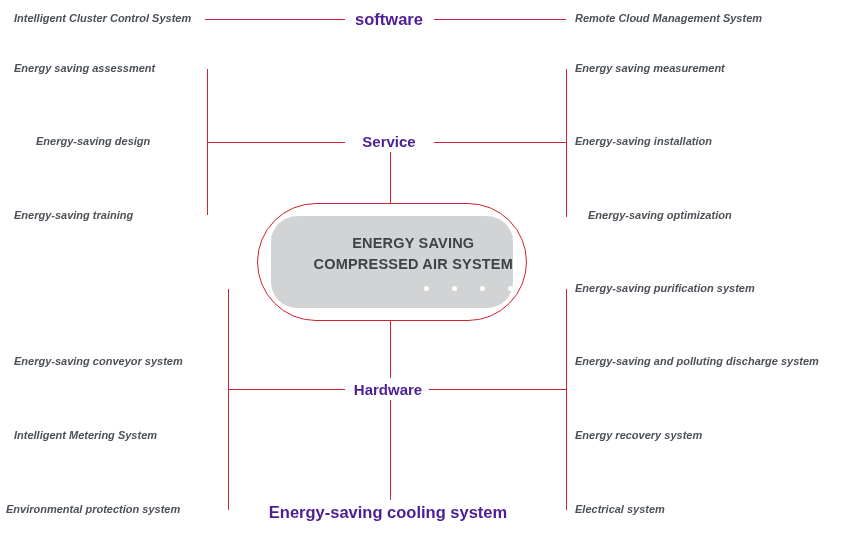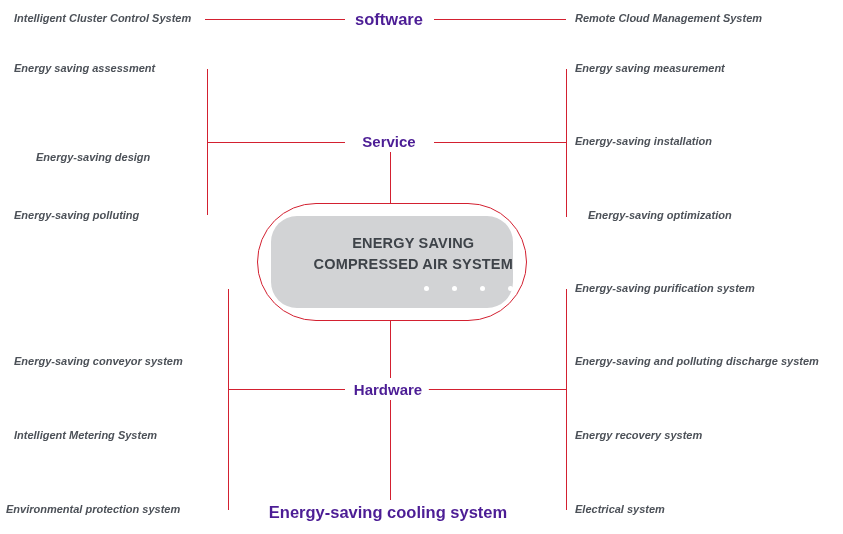--- a/index.html
+++ b/index.html
@@ -121,22 +121,22 @@
 
   <div class="vline" style="left:207px; top:69px; height:146px;"></div>
   <div class="hline" style="left:207px; top:142px; width:138px;"></div>
 
   <div class="vline" style="left:566px; top:69px; height:148px;"></div>
   <div class="hline" style="left:434px; top:142px; width:133px;"></div>
 
   <div class="vline" style="left:390px; top:152px; height:55px;"></div>
 
   <div class="leaf left" style="left:14px; top:63px;">Energy saving assessment</div>
-  <div class="leaf left" style="left:14px; top:152px;padding-left:22px;">Energy-saving design</div>
-  <div class="leaf left" style="left:14px; top:210px;">Energy-saving polluting</div>
+  <div class="leaf left" style="left:14px; top:136px;padding-left:22px;">Energy-saving design</div>
+  <div class="leaf left" style="left:14px; top:210px;">Energy-saving training</div>
 
   <div class="leaf right" style="left:575px; top:63px;">Energy saving measurement</div>
   <div class="leaf right" style="left:575px; top:136px;">Energy-saving installation</div>
   <div class="leaf right" style="left:588px; top:210px;">Energy-saving optimization</div>
 
   <div class="category" style="left:389px; top:141px;">Service</div>
 
   <div id="center-node"></div>
   <div id="center-pill">
     <div id="center-title">ENERGY SAVING

